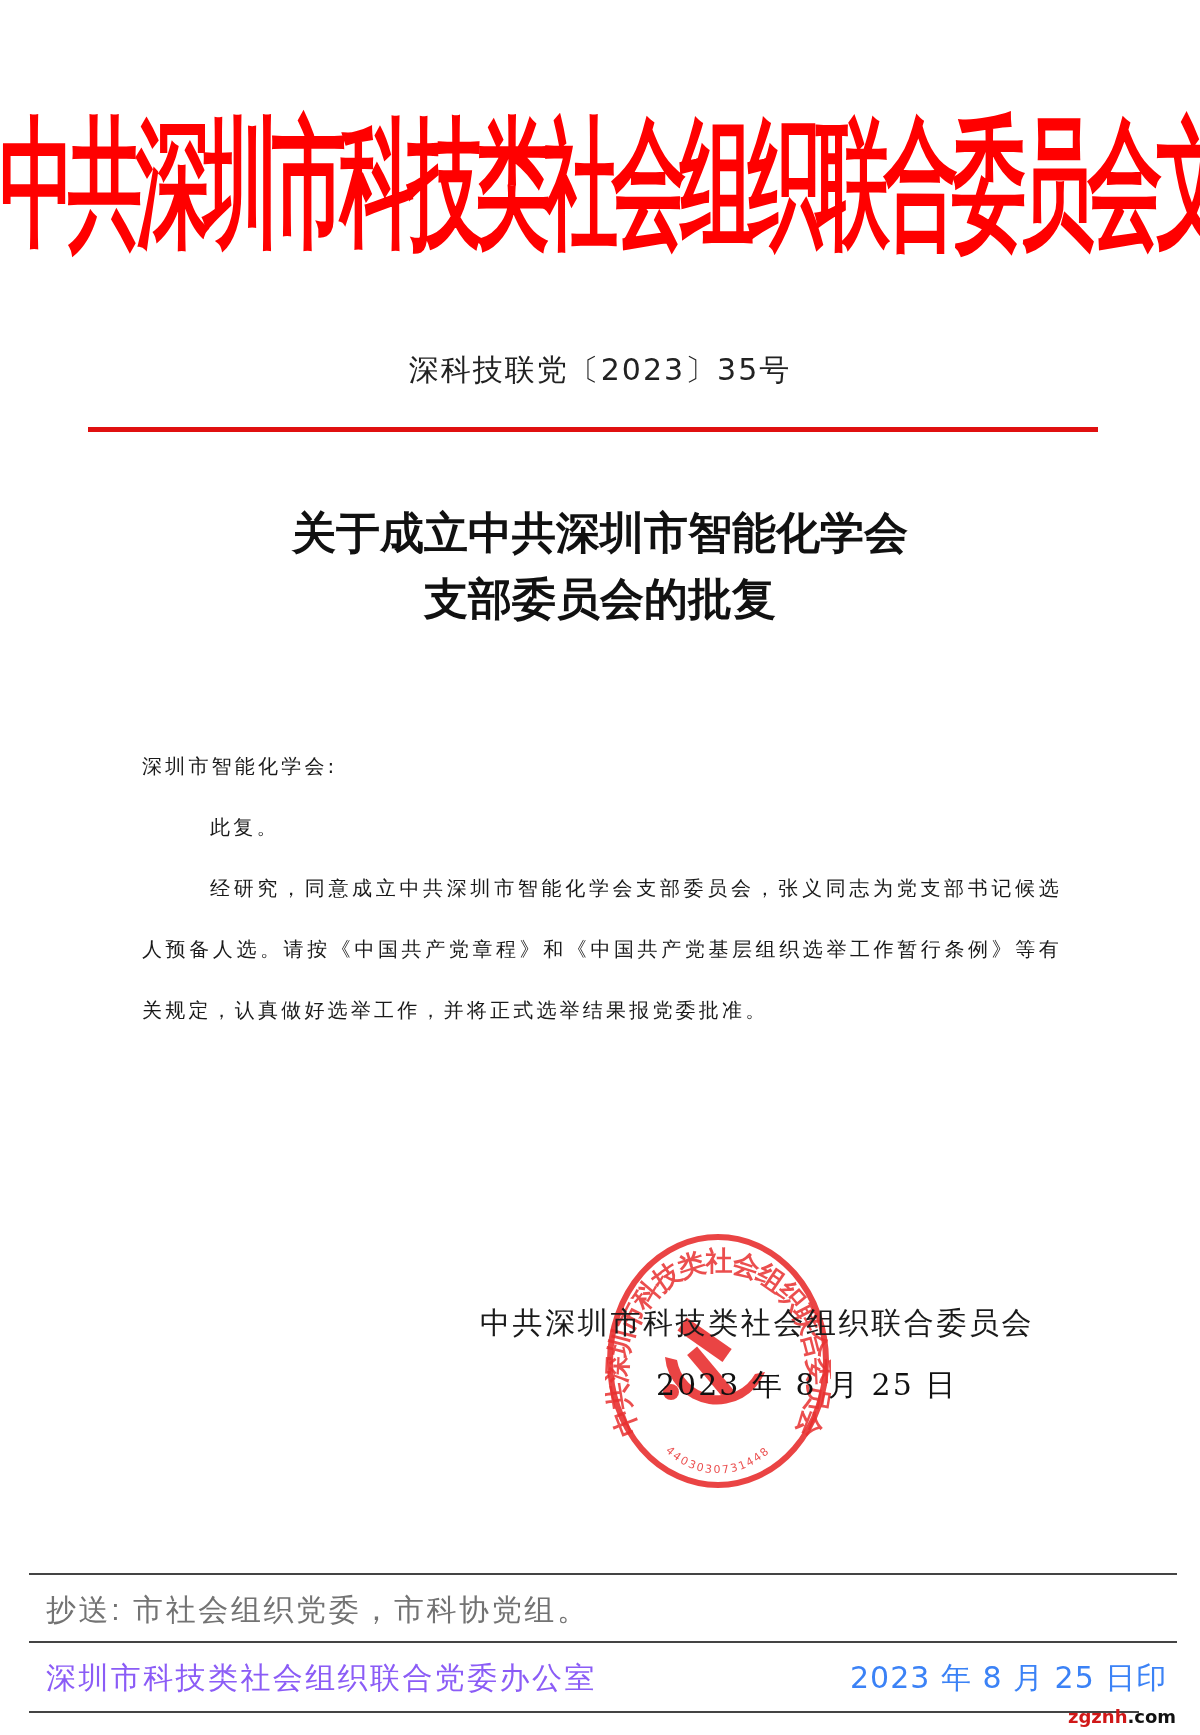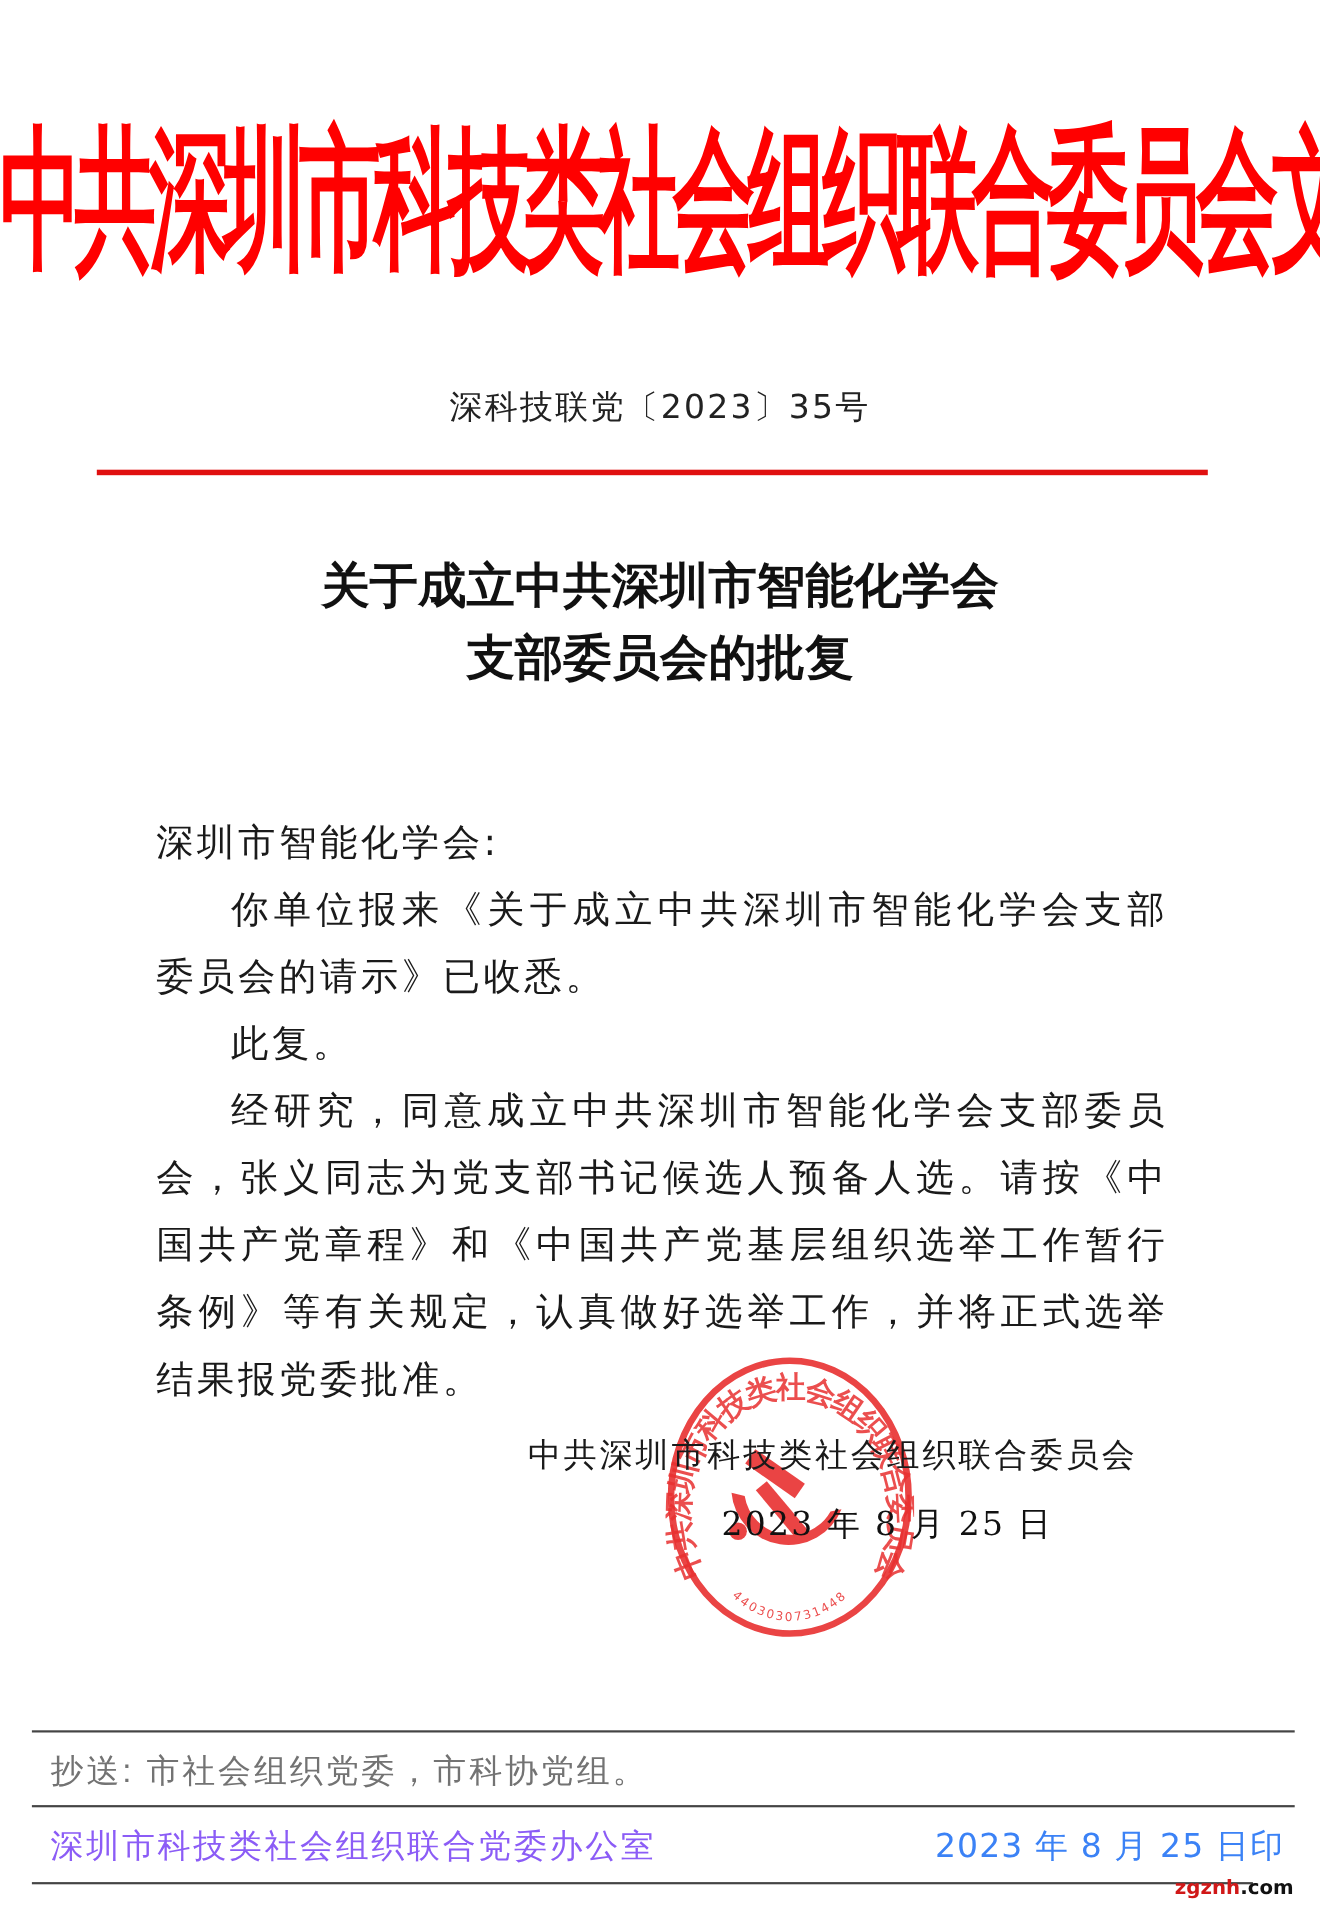--- a/index.html
+++ b/index.html
@@ -10,21 +10,21 @@
     left: 0; top: 40px; width: 1200px; text-align: center;
     color: #ff0000; font-family: "DejaVu Sans", "Liberation Sans", sans-serif;
     font-weight: bold; font-size: 74px; line-height: 150px; letter-spacing: -6px;
     transform: scaleY(1.9); transform-origin: top center; height: 80px; white-space: nowrap;
   }
   .docnum { left: 0; top: 350px; width: 1200px; text-align: center; font-size: 30px;
             font-family: "DejaVu Sans", "Liberation Sans", sans-serif; letter-spacing: 2px; color: #222; }
   .red-rule { left: 88px; top: 427px; width: 1010px; height: 5px; background: #e01010; }
   .title { left: 0; top: 500px; width: 1200px; text-align: center; font-weight: bold;
            font-size: 44px; line-height: 66px; color: #111; font-family: "DejaVu Serif", "Liberation Serif", serif; }
-  .body-text { left: 142px; width: 920px; font-size: 34px; line-height: 61px; letter-spacing: 3.2px;
+  .body-text { left: 142px; width: 920px; font-size: 20px; line-height: 61px; letter-spacing: 3.2px;
                font-family: "DejaVu Sans", "Liberation Sans", sans-serif; color: #1a1a1a; }
   .para { margin: 0; text-indent: 68px; text-align: justify; }
   .salutation { margin: 0; }
   .signer { left: 480px; top: 1303px; font-size: 30px; letter-spacing: 2.6px;
             font-family: "DejaVu Sans", "Liberation Sans", sans-serif; color: #1a1a1a; white-space: nowrap; }
   .sign-date { left: 656px; top: 1365px; font-size: 30px; letter-spacing: 2px;
                font-family: "DejaVu Serif", "Liberation Serif", serif; color: #111; white-space: nowrap; }
   .seal { left: 605px; top: 1232px; width: 226px; height: 258px; }
   .rule { left: 29px; width: 1148px; height: 2px; background: #444; }
   .cc { left: 46px; top: 1590px; font-size: 30px; letter-spacing: 2.6px;
@@ -47,21 +47,20 @@
 
 <div class="abs red-rule"></div>
 
 <div class="abs title">
   <div>关于成立中共深圳市智能化学会</div>
   <div>支部委员会的批复</div>
 </div>
 
 <div class="abs body-text" style="top:736px;">
   <p class="salutation">深圳市智能化学会:</p>
-  <p class="para">你单位报来《关于成立中共深圳市智能化学会支部委员会的请示》已收悉。</p>
   <p class="para">此复。</p>
   <p class="para">经研究，同意成立中共深圳市智能化学会支部委员会，张义同志为党支部书记候选人预备人选。请按《中国共产党章程》和《中国共产党基层组织选举工作暂行条例》等有关规定，认真做好选举工作，并将正式选举结果报党委批准。</p>
 </div>
 
 <svg class="abs seal" viewBox="0 0 226 258">
   <defs>
     <path id="ringPath" d="M 30 190 A 92 106 0 1 1 196 190"></path>
     <path id="serialPath" d="M 48 204 A 82 96 0 0 0 178 204"></path>
   </defs>
   <ellipse cx="113" cy="129" rx="108" ry="124" fill="none" stroke="#e83030" stroke-width="6" opacity="0.9"></ellipse>

